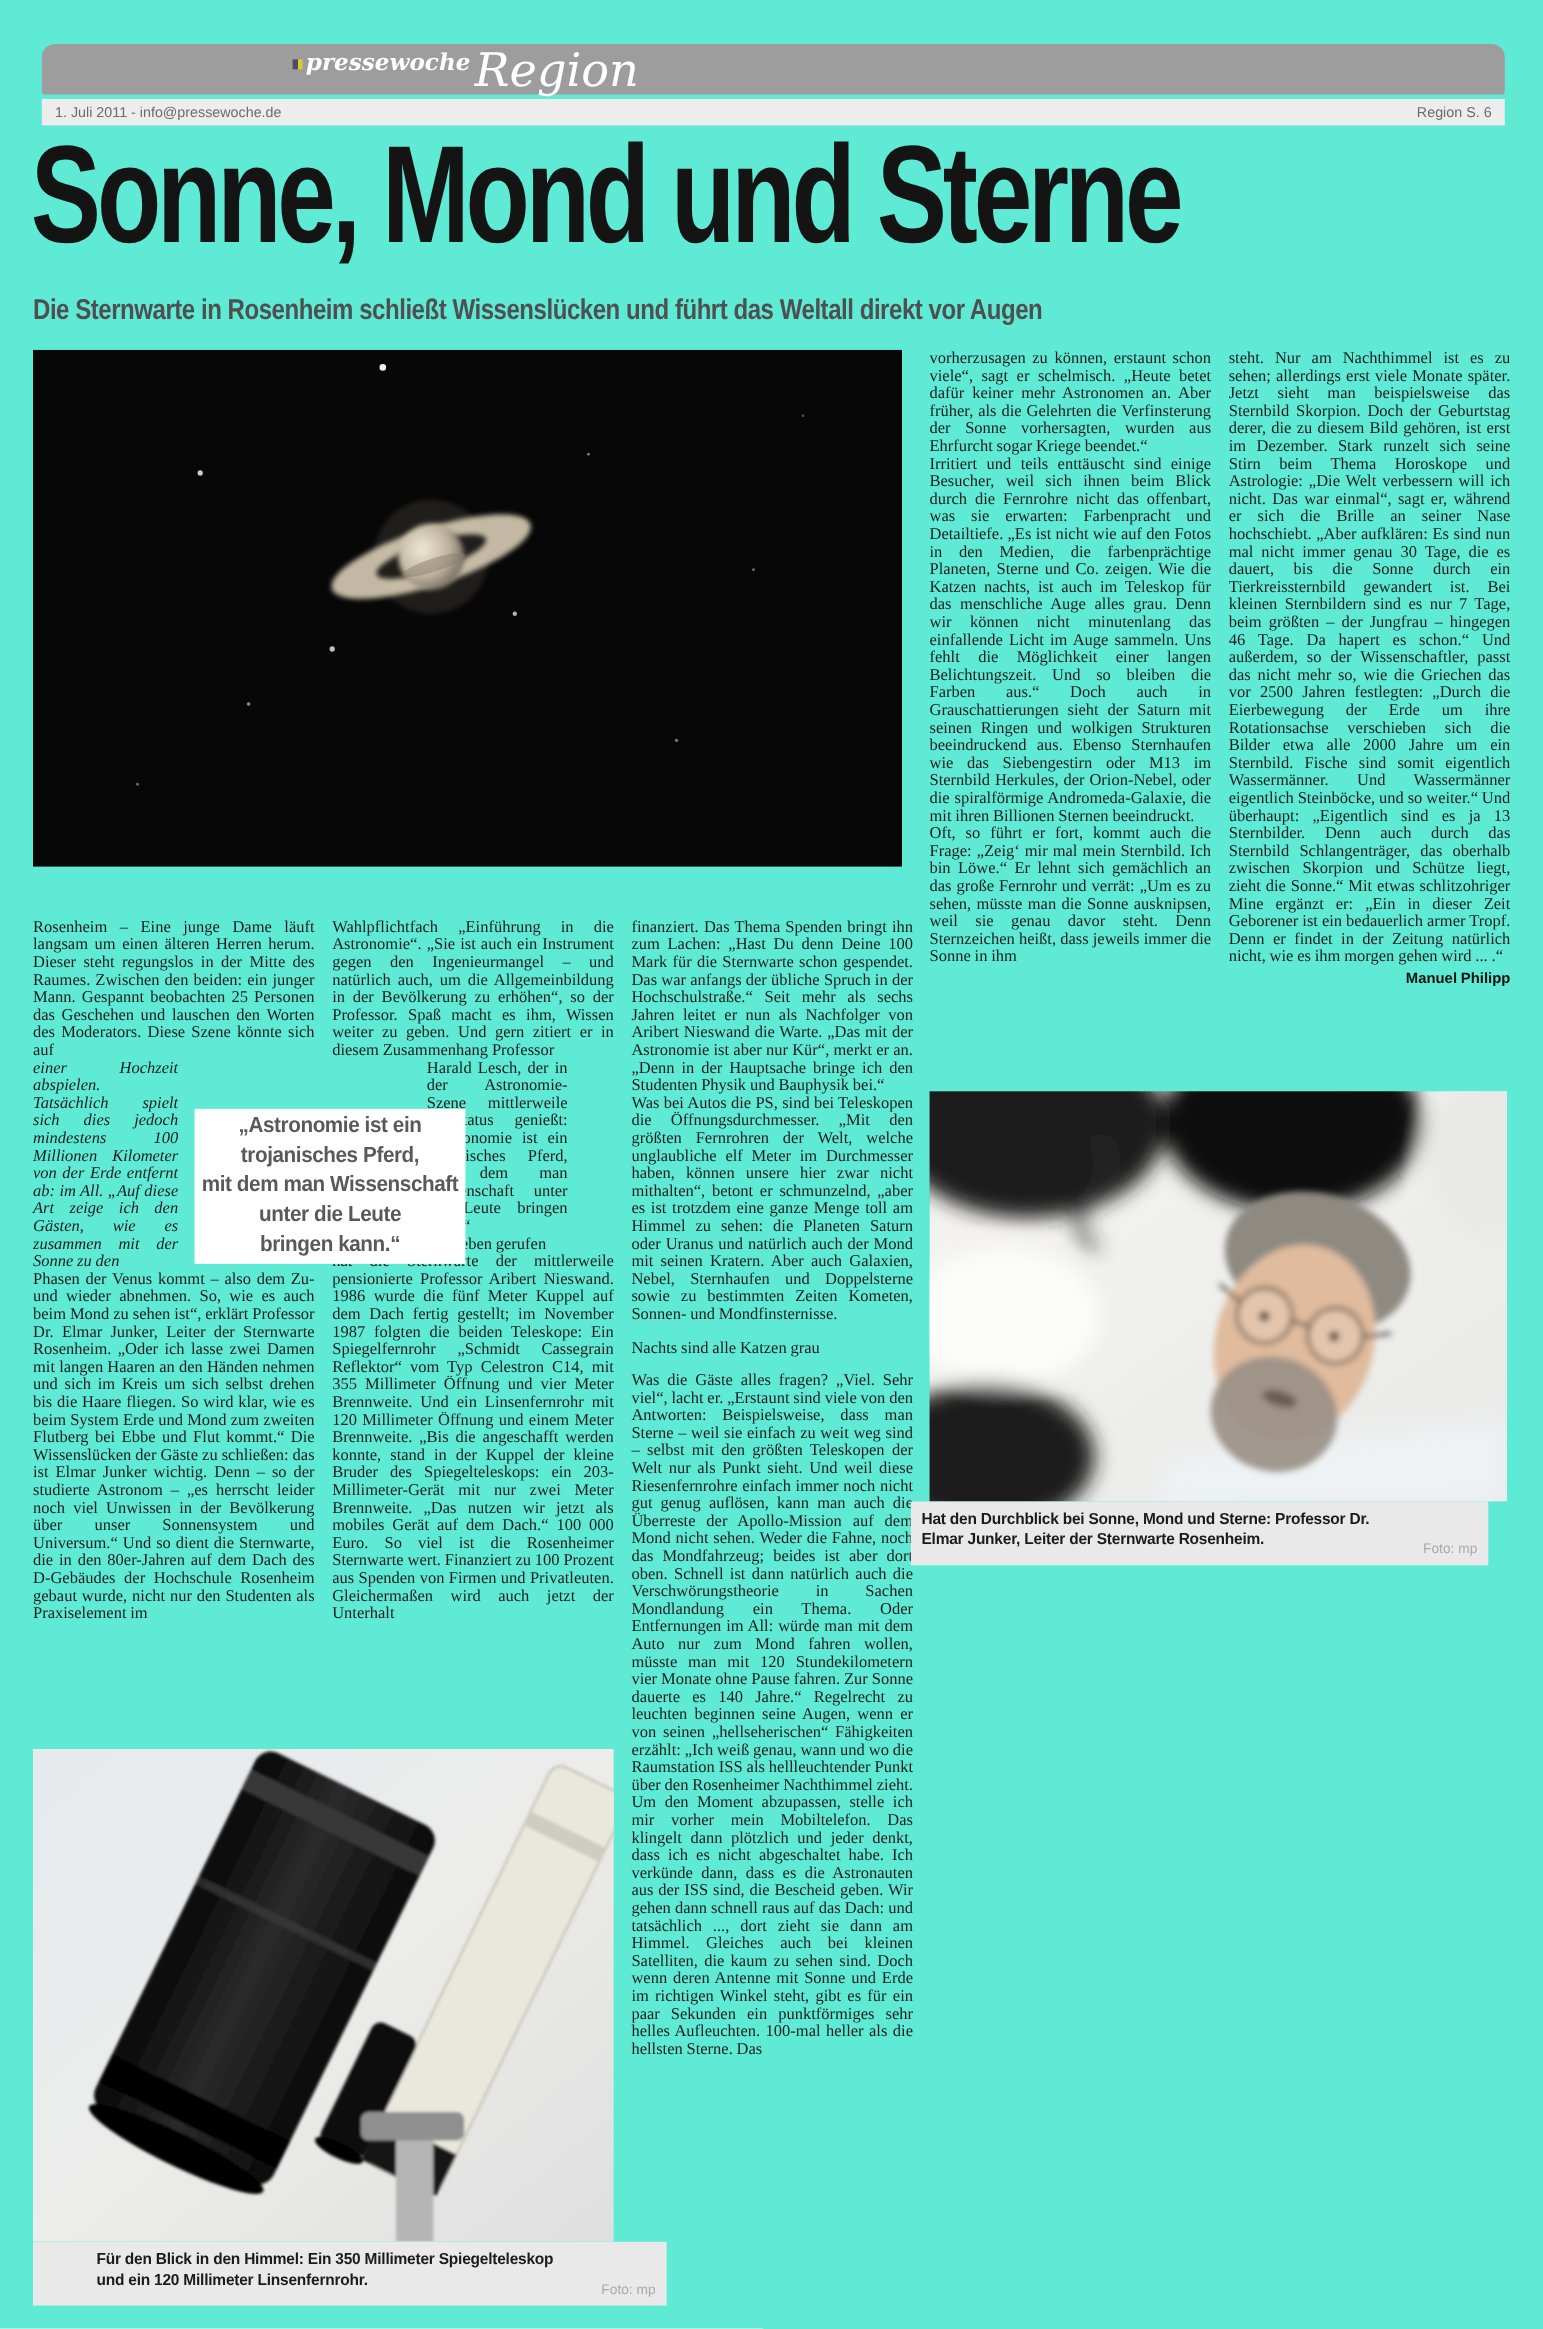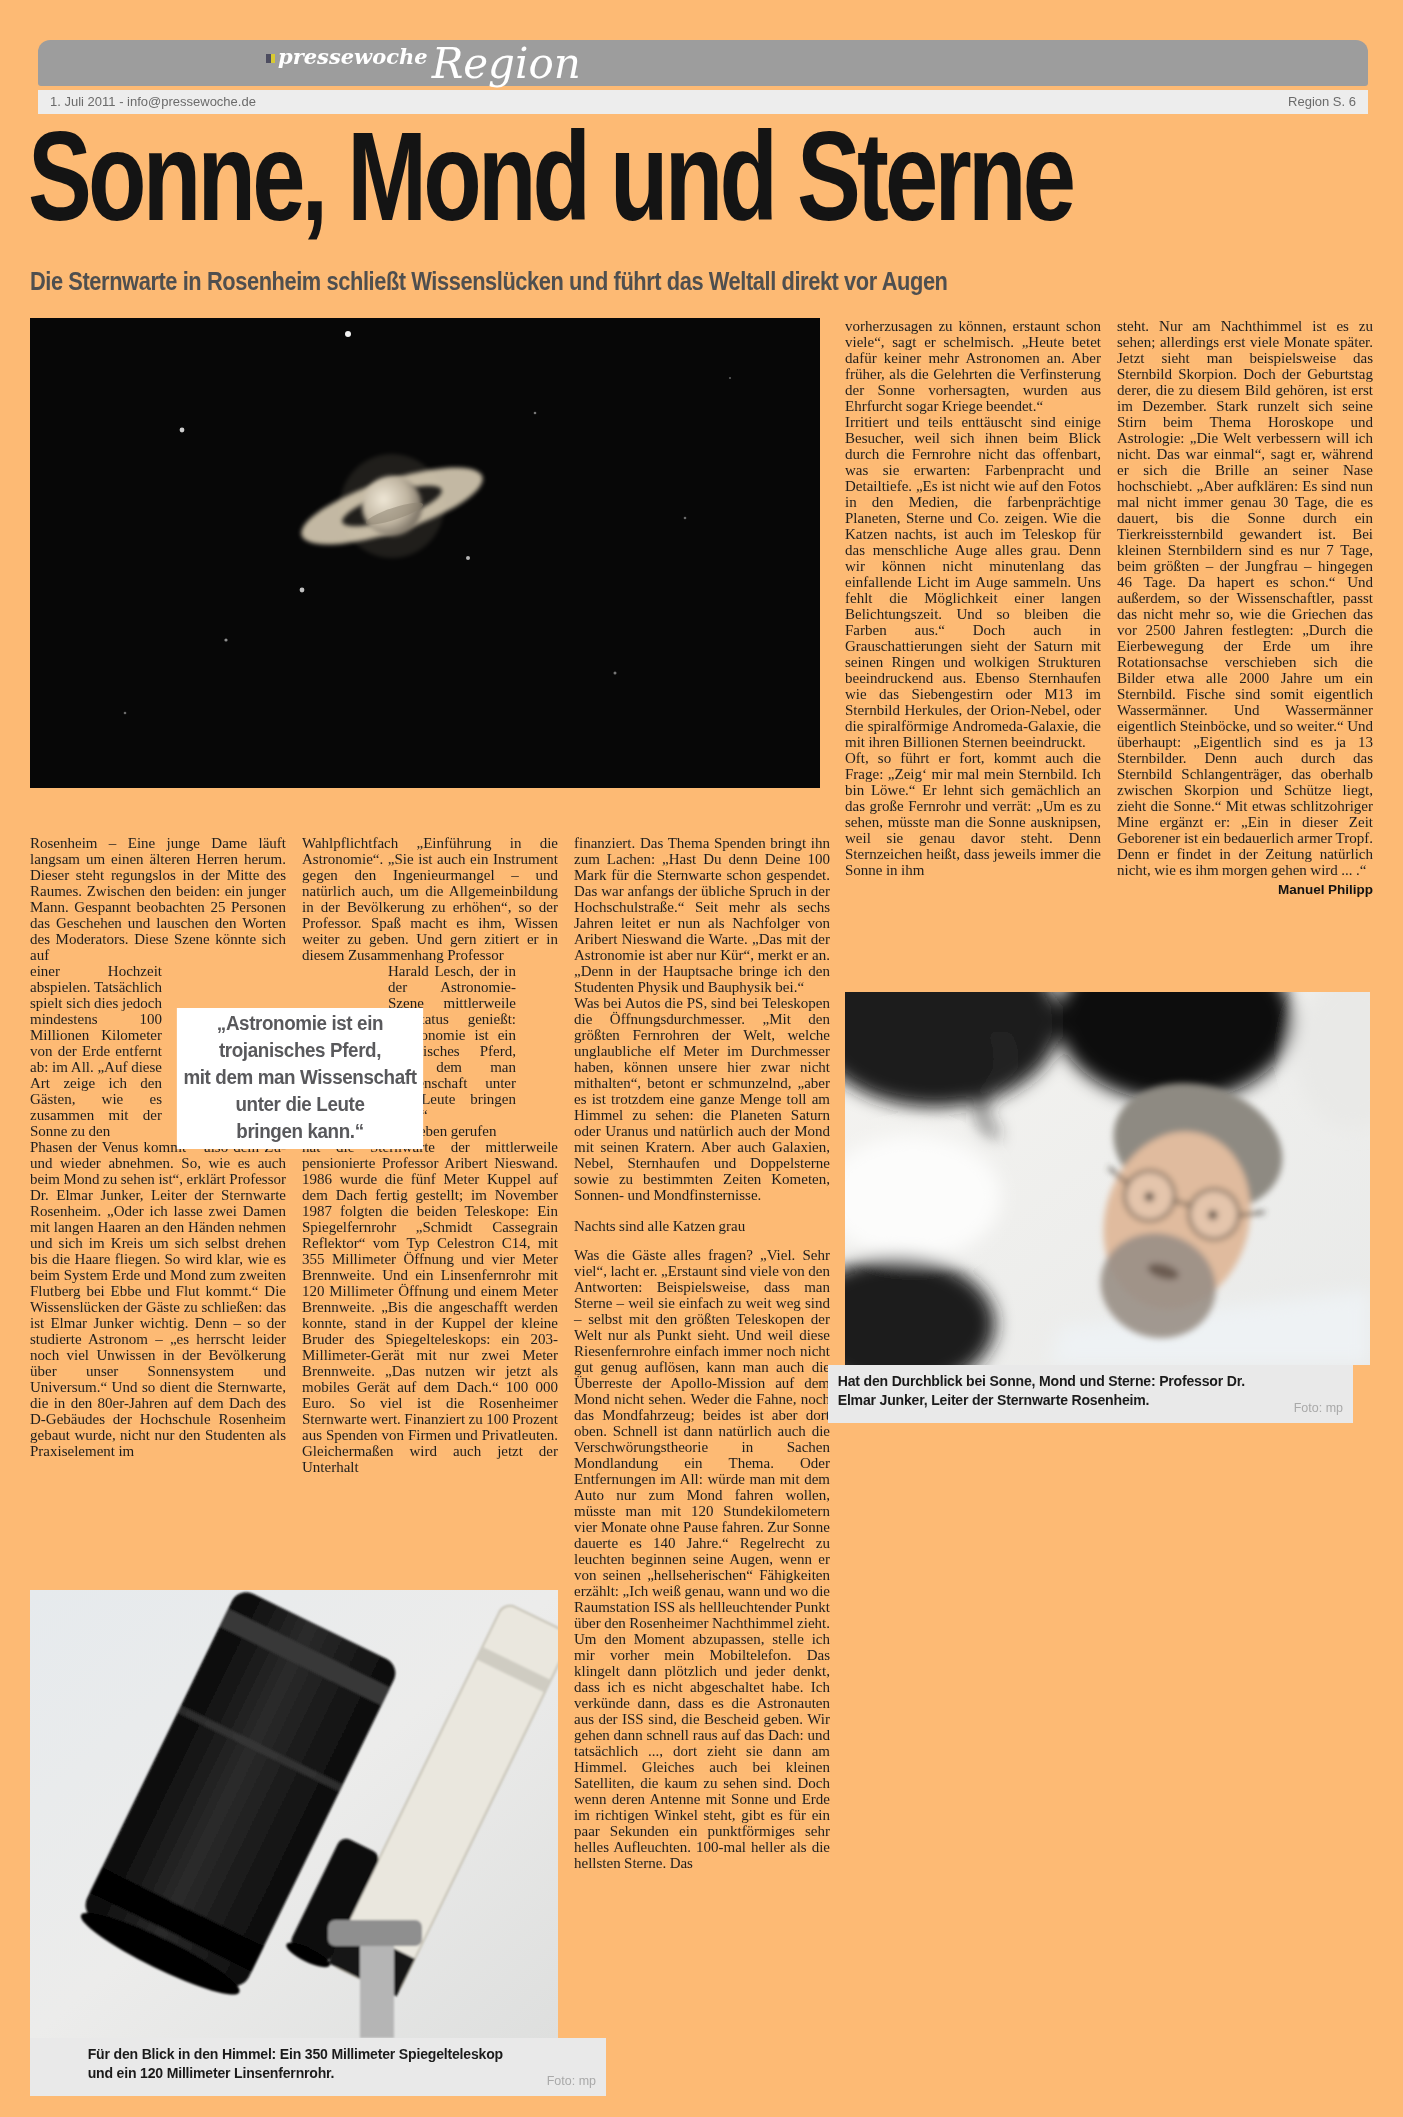--- a/index.html
+++ b/index.html
@@ -1,16 +1,16 @@
 <!DOCTYPE html>
 <html lang="de"><head>
 <meta charset="utf-8">
 <style>
   html,body{margin:0;padding:0;background:#fff;}
-  .page{position:relative;width:1403px;height:2117px;background:#fdba74;overflow:hidden;
+  .page{position:relative;width:1403px;height:2117px;background:#5eead4;overflow:hidden;
         font-family:"Liberation Serif",serif;color:#1e1e1e;}
   
   .masthead-bar{position:absolute;left:38px;top:40px;width:1330px;height:46px;
     background:#9d9d9d;border-radius:12px 12px 3px 3px;}
   .brand{position:absolute;left:228px;top:2px;display:flex;align-items:flex-start;}
   .brand-mark{width:9px;height:9px;margin-top:12px;margin-right:3px;
     background:linear-gradient(90deg,#4d4d60 55%,#d8ca33 55%);}
   .brand-prefix{font-family:"DejaVu Serif",serif;font-style:italic;font-weight:bold;
     color:#fff;font-size:21px;line-height:30px;}
   .brand-section{font-family:"DejaVu Serif",serif;font-style:italic;
@@ -32,21 +32,21 @@
   .caption-text{font-weight:bold;font-size:14.5px;line-height:19px;letter-spacing:-0.2px;
     color:#1b1b1b;padding:7px 10px 7px 10px;transform:scaleX(0.97);transform-origin:left top;}
   .caption-bar .credit{position:absolute;right:10px;bottom:8px;font-size:12.5px;
     font-weight:normal;color:#a9a9a9;letter-spacing:0;}
   .cap-saturn .caption-text{padding-right:190px;padding-top:12px;}
   .cap-saturn .credit{bottom:13px;}
   
   .col{position:absolute;width:256px;font-size:15px;line-height:16px;text-align:justify;
     color:#1d1d1d;hyphens:auto;-webkit-hyphens:auto;word-spacing:-0.3px;}
   .seg{white-space:pre-line;}
-  .seg-narrow-left{width:132px;}
+  .seg-narrow-left{width:132px;font-style:italic;}
   .seg-narrow-right{width:128px;margin-left:86px;}
   .col-subhead{font-weight:normal;font-size:15px;margin:15px 0 13px 0;text-align:left;
     white-space:normal;}
   .byline{font-family:"Liberation Sans",sans-serif;font-weight:bold;font-size:13.5px;
     text-align:right;margin-top:4px;color:#111;}
   
   .pull-quote{position:absolute;left:169px;top:1008px;width:262px;background:#fff;
     font-family:"Liberation Sans",sans-serif;font-weight:bold;font-size:20px;line-height:27px;
     color:#59595c;text-align:center;letter-spacing:-0.4px;transform:scaleX(0.94);
     transform-origin:center top;padding:2px 0 4px 0;}

